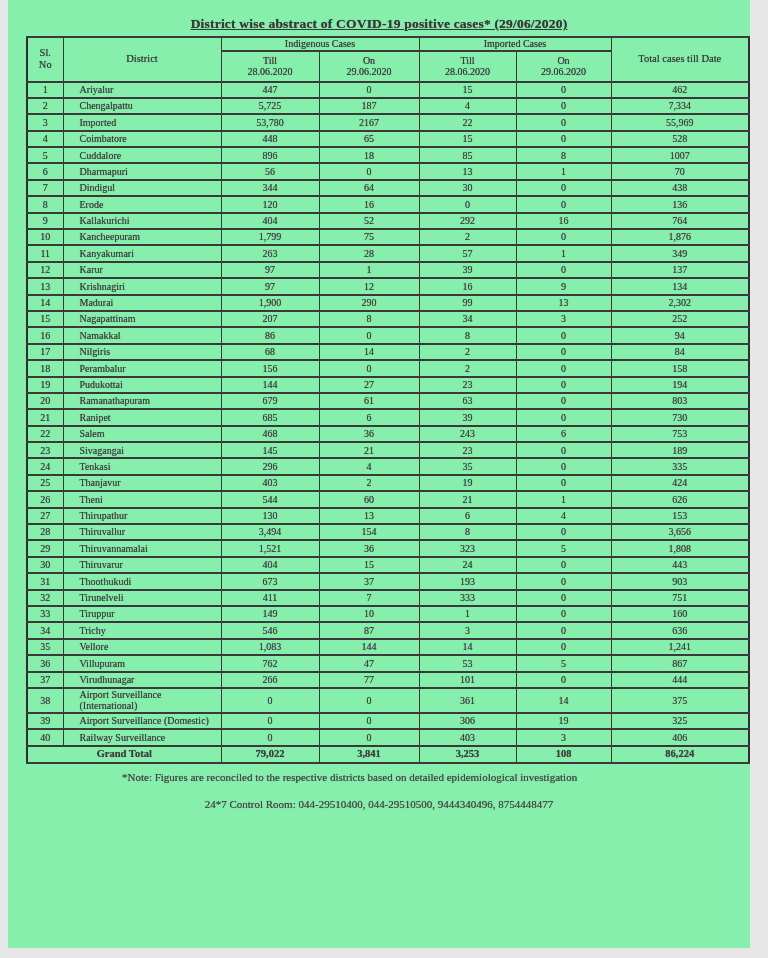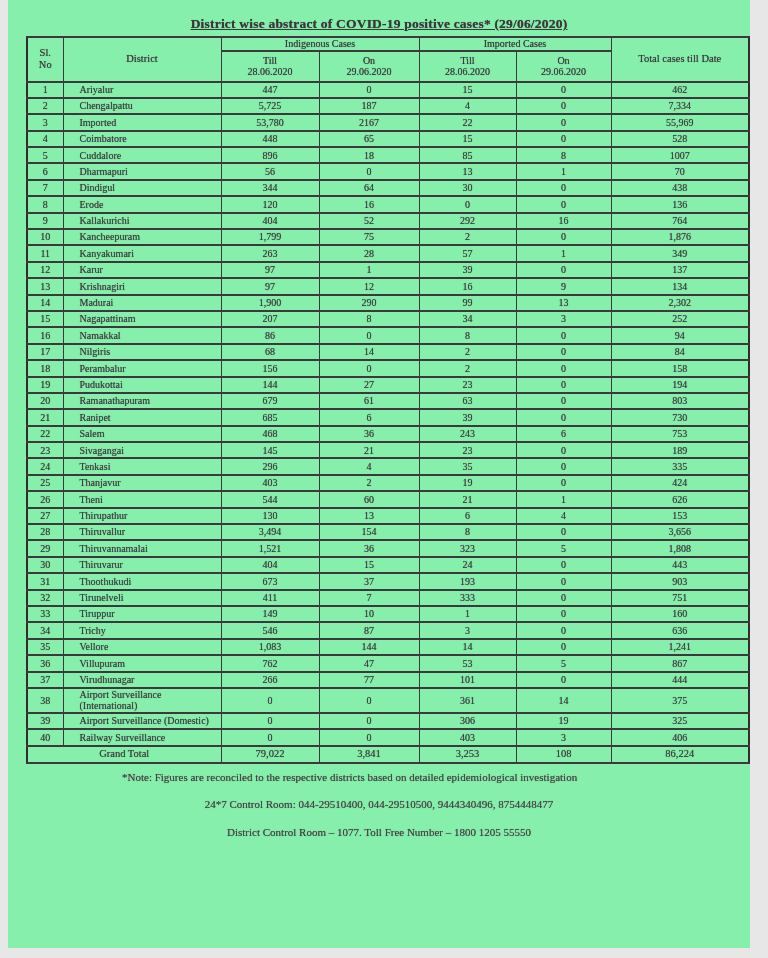--- a/index.html
+++ b/index.html
@@ -48,21 +48,21 @@
   col.c-sl{width:36px;}
   col.c-district{width:158px;}
   col.c-n1{width:98px;}
   col.c-n2{width:100px;}
   col.c-n3{width:97px;}
   col.c-n4{width:95px;}
   col.c-total{width:138px;}
   tbody td{height:14.4px;}
   tbody td.district{text-align:left;padding-left:16px;}
   tr.grand td{
-    font-weight:normal;
+    font-weight:bold;
     height:15px;
     border-top-width:2.5px;
     border-bottom-width:2.5px;
     font-size:10.5px;
   }
   .footer{margin-top:5px;font-size:11px;color:#474747;}
   .note{
     margin:2px 60px 0 114px;
     line-height:1.5;
     text-align:left;
@@ -485,16 +485,15 @@
         <td>3,253</td>
         <td>108</td>
         <td>86,224</td>
       </tr>
     </tfoot>
   </table>
 
   <div class="footer">
     <div class="note">*Note: Figures are reconciled to the respective districts based on detailed epidemiological investigation</div>
     <div class="centerline">24*7 Control Room: 044-29510400, 044-29510500, 9444340496, 8754448477</div>
-    <div class="centerline">District Control Room – 1077. Toll Free Number – 1800 1205 55550</div>
   </div>
 
 </div>
 
 </body></html>

